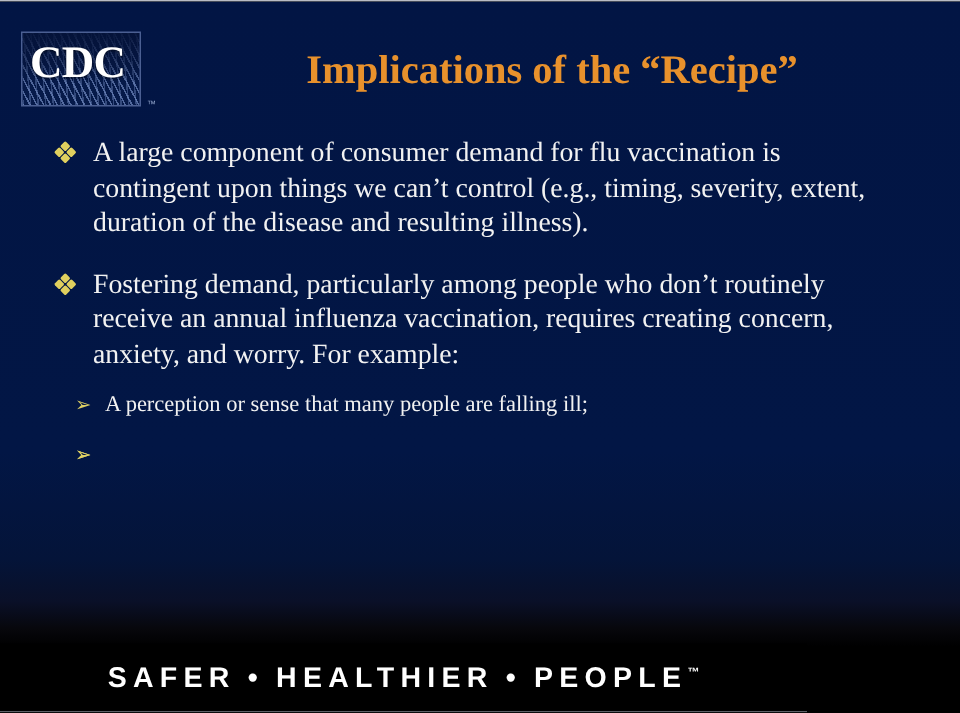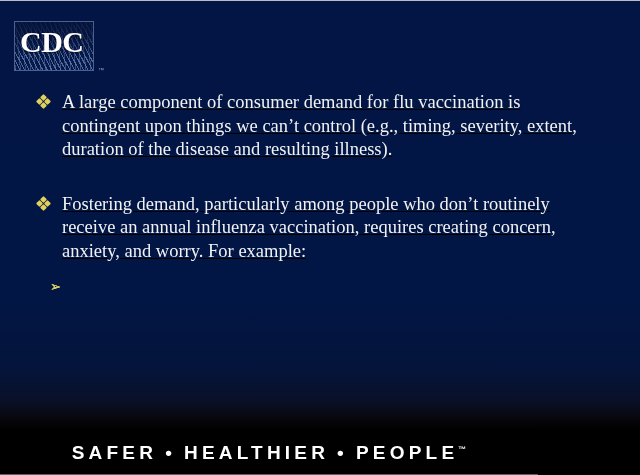--- a/index.html
+++ b/index.html
@@ -109,37 +109,36 @@
     font-size: 27px;
     letter-spacing: 0px;
     white-space: nowrap;
   }
   
   .body-area {
     position: absolute;
     left: 0;
     top: 90px;
     width: 640px;
-    text-decoration: underline;
   }
   ul.lvl1 {
     list-style: none;
     margin: 0;
     padding: 0;
   }
   li.bullet1 {
     position: relative;
     padding-left: 36px;
     margin: 0 42px 0 26px;
     color: #f2f2f2;
     font-size: 18.5px;
     line-height: 23.5px;
     font-family: "Liberation Serif", "DejaVu Serif", serif;
   }
-  li.bullet1 + li.bullet1 { margin-top: 31px; }
+  li.bullet1 + li.bullet1 { margin-top: 17px; }
   .mk1 {
     position: absolute;
     left: 11px;
     top: 4px;
     width: 13px;
     height: 13px;
     color: #e3d46a;
     font-size: 13px;
     line-height: 13px;
   }
@@ -221,20 +220,21 @@
     <div class="cdc-logo">
       <div class="frame">
         <div class="rays"></div>
         <div class="rays2"></div>
         <div class="veil"></div>
         <div class="cdc-text">CDC</div>
       </div>
       <div class="tm">™</div>
     </div>
 
+    <div class="slide-title">Implications of the “Recipe”</div>
   </div>
 
   <div class="body-area">
     <ul class="lvl1">
       <li class="bullet1">
         <span class="mk1">
           <span class="d t"></span>
             <span class="d b"></span>
             <span class="d l"></span>
             <span class="d r"></span>
@@ -249,20 +249,21 @@
             <span class="d r"></span>
         </span>
         <span>Fostering demand, particularly among people who don’t routinely receive an annual influenza vaccination, requires creating concern, anxiety, and worry.  For example:</span>
       </li>
     </ul>
 
     <div class="sub-wrap">
       <ul class="lvl2">
         <li class="bullet2">
           <span class="mk2">➢</span>
+          <span>A perception or sense that many people are falling ill;</span>
         </li>
         <li class="bullet2">
           <span class="mk2">➢</span>
         </li>
         <li class="bullet2">
           <span class="mk2">➢</span>
         </li>
       </ul>
     </div>
   </div>

